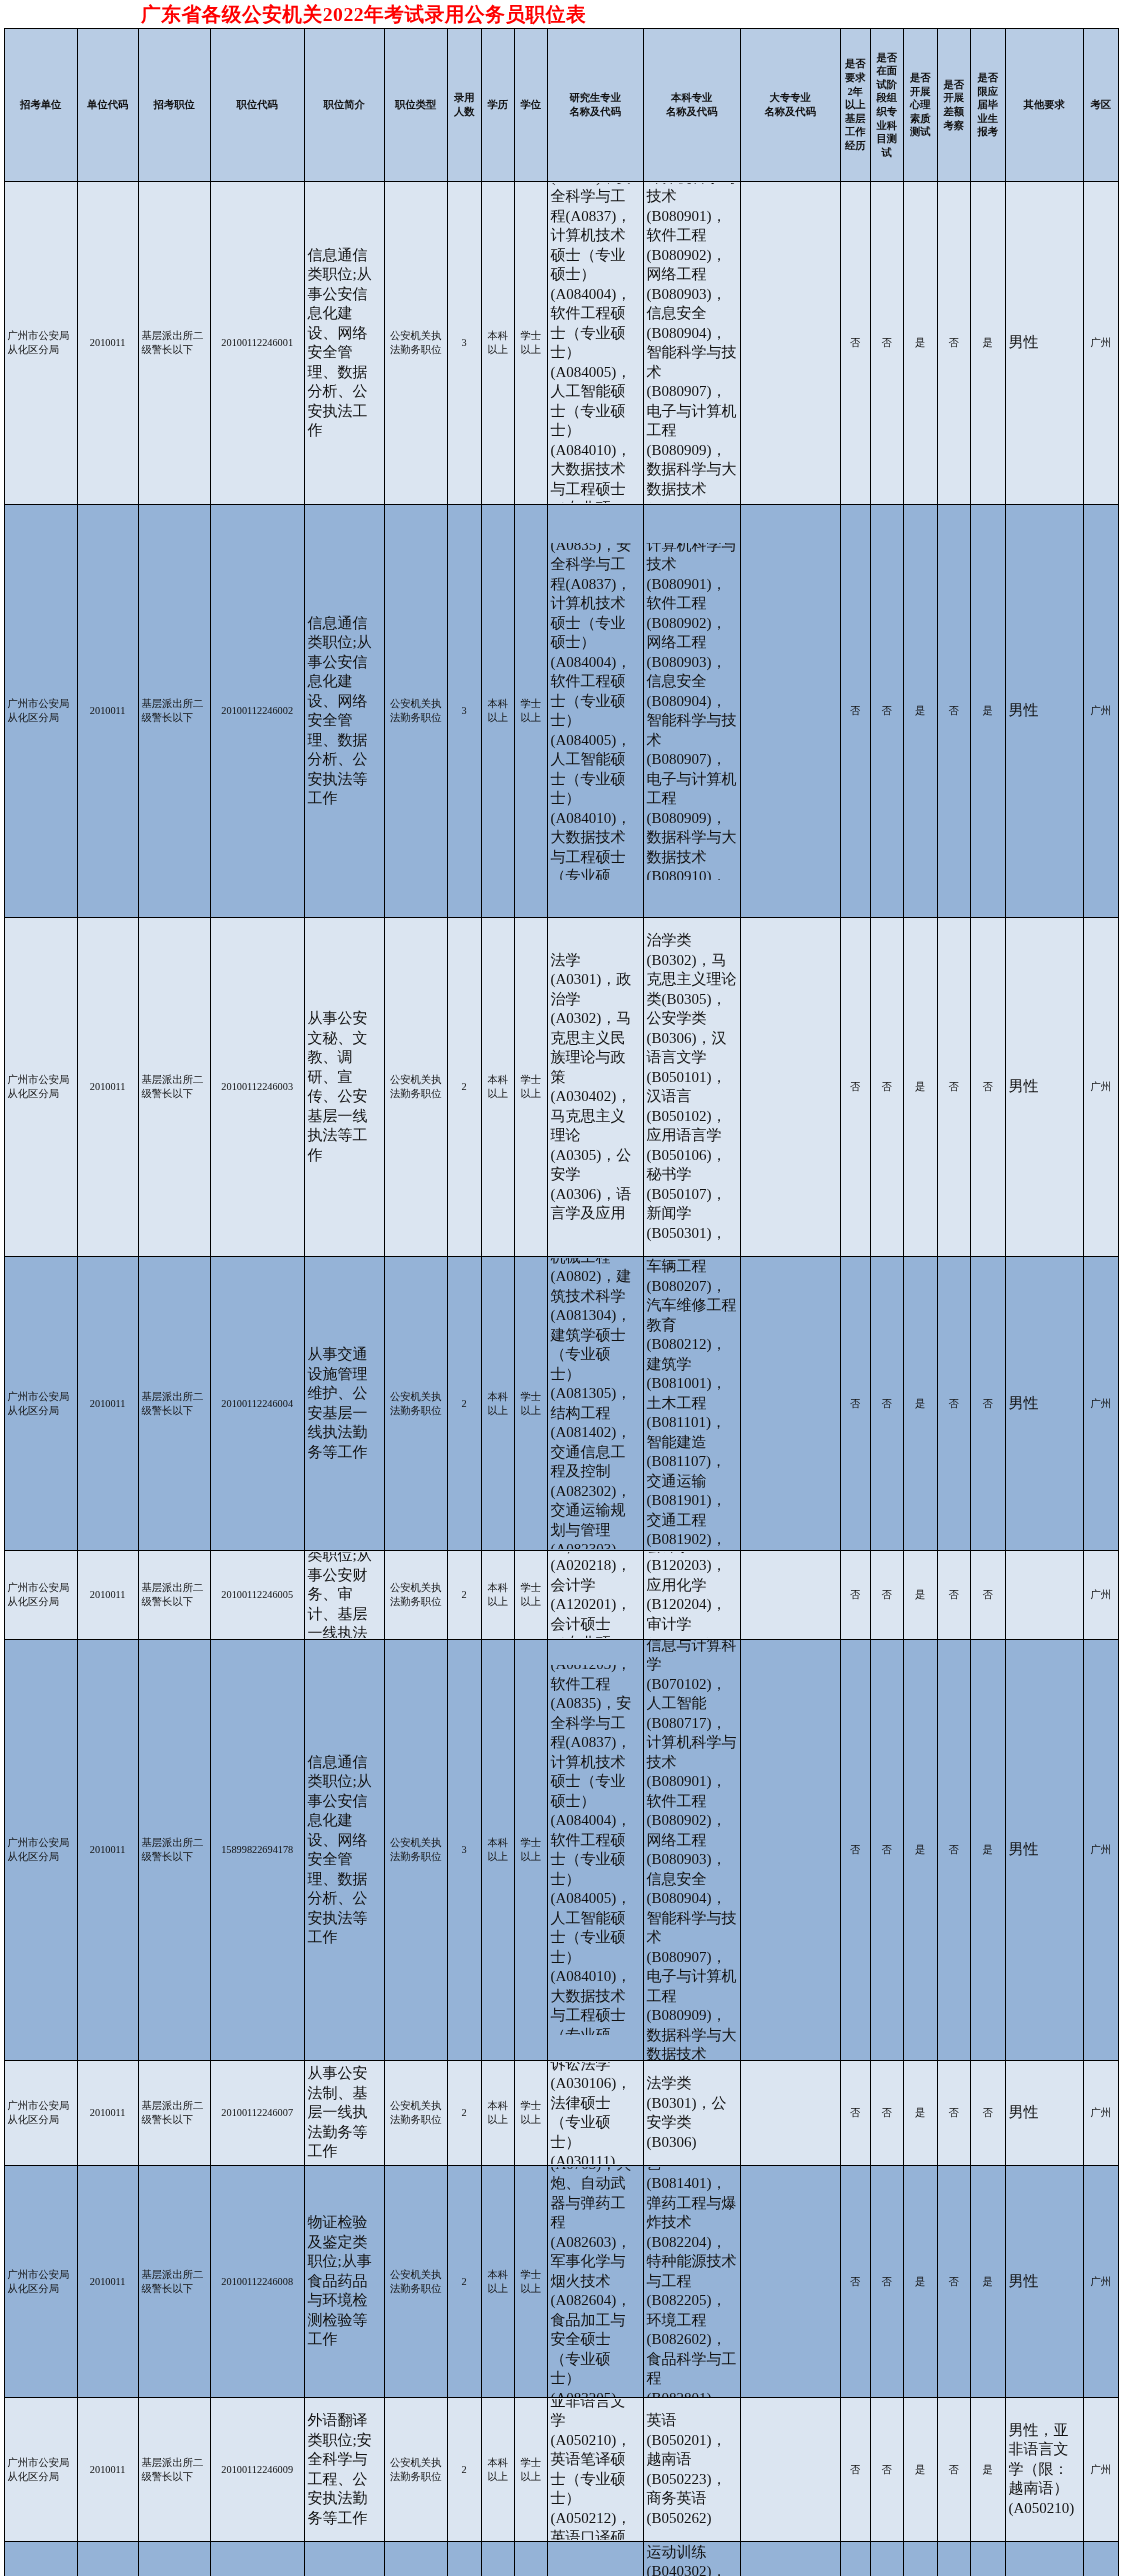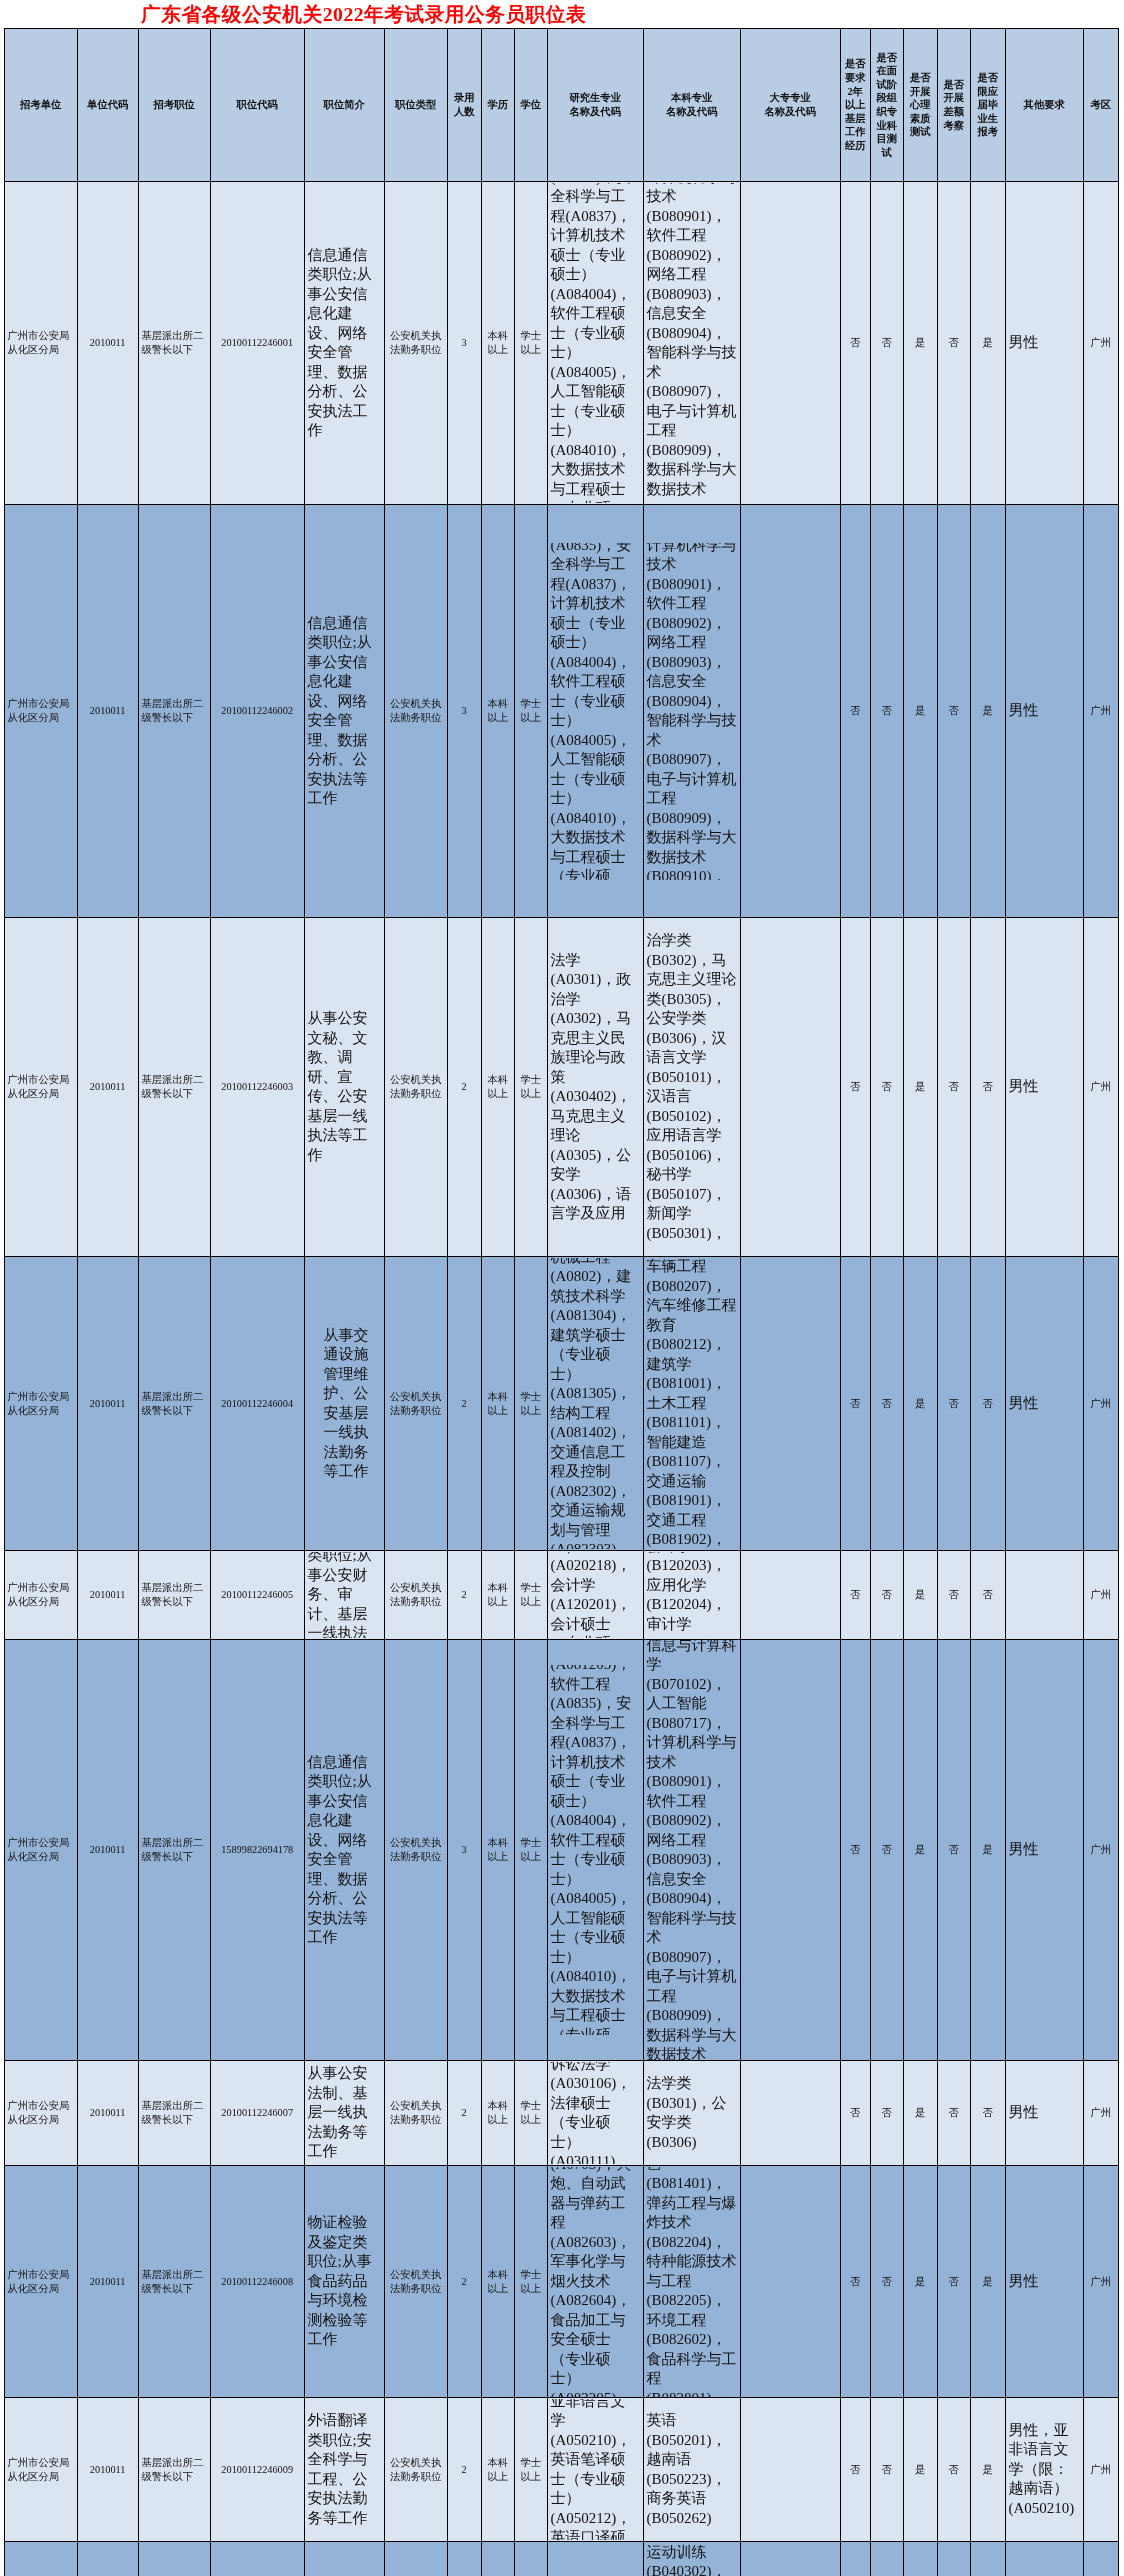--- a/index.html
+++ b/index.html
@@ -303,21 +303,21 @@
     <td>
           <div class="cw c" style="height: 291px;">2010011</div>
         </td>
     <td>
           <div class="cw l" style="height: 291px;">基层派出所二级警长以下</div>
         </td>
     <td>
           <div class="cw c" style="height: 291px;">20100112246004</div>
         </td>
     <td class="sm">
-          <div class="cw l" style="height: 291px; margin-left: 16px;">从事交通设施管理维护、公安基层一线执法勤务等工作</div>
+          <div class="cw l" style="height: 291px;">从事交通设施管理维护、公安基层一线执法勤务等工作</div>
         </td>
     <td>
           <div class="cw c" style="height: 291px;">公安机关执法勤务职位</div>
         </td>
     <td>
           <div class="cw c" style="height: 291px;">2</div>
         </td>
     <td>
           <div class="cw c" style="height: 291px;">本科以上</div>
         </td>

